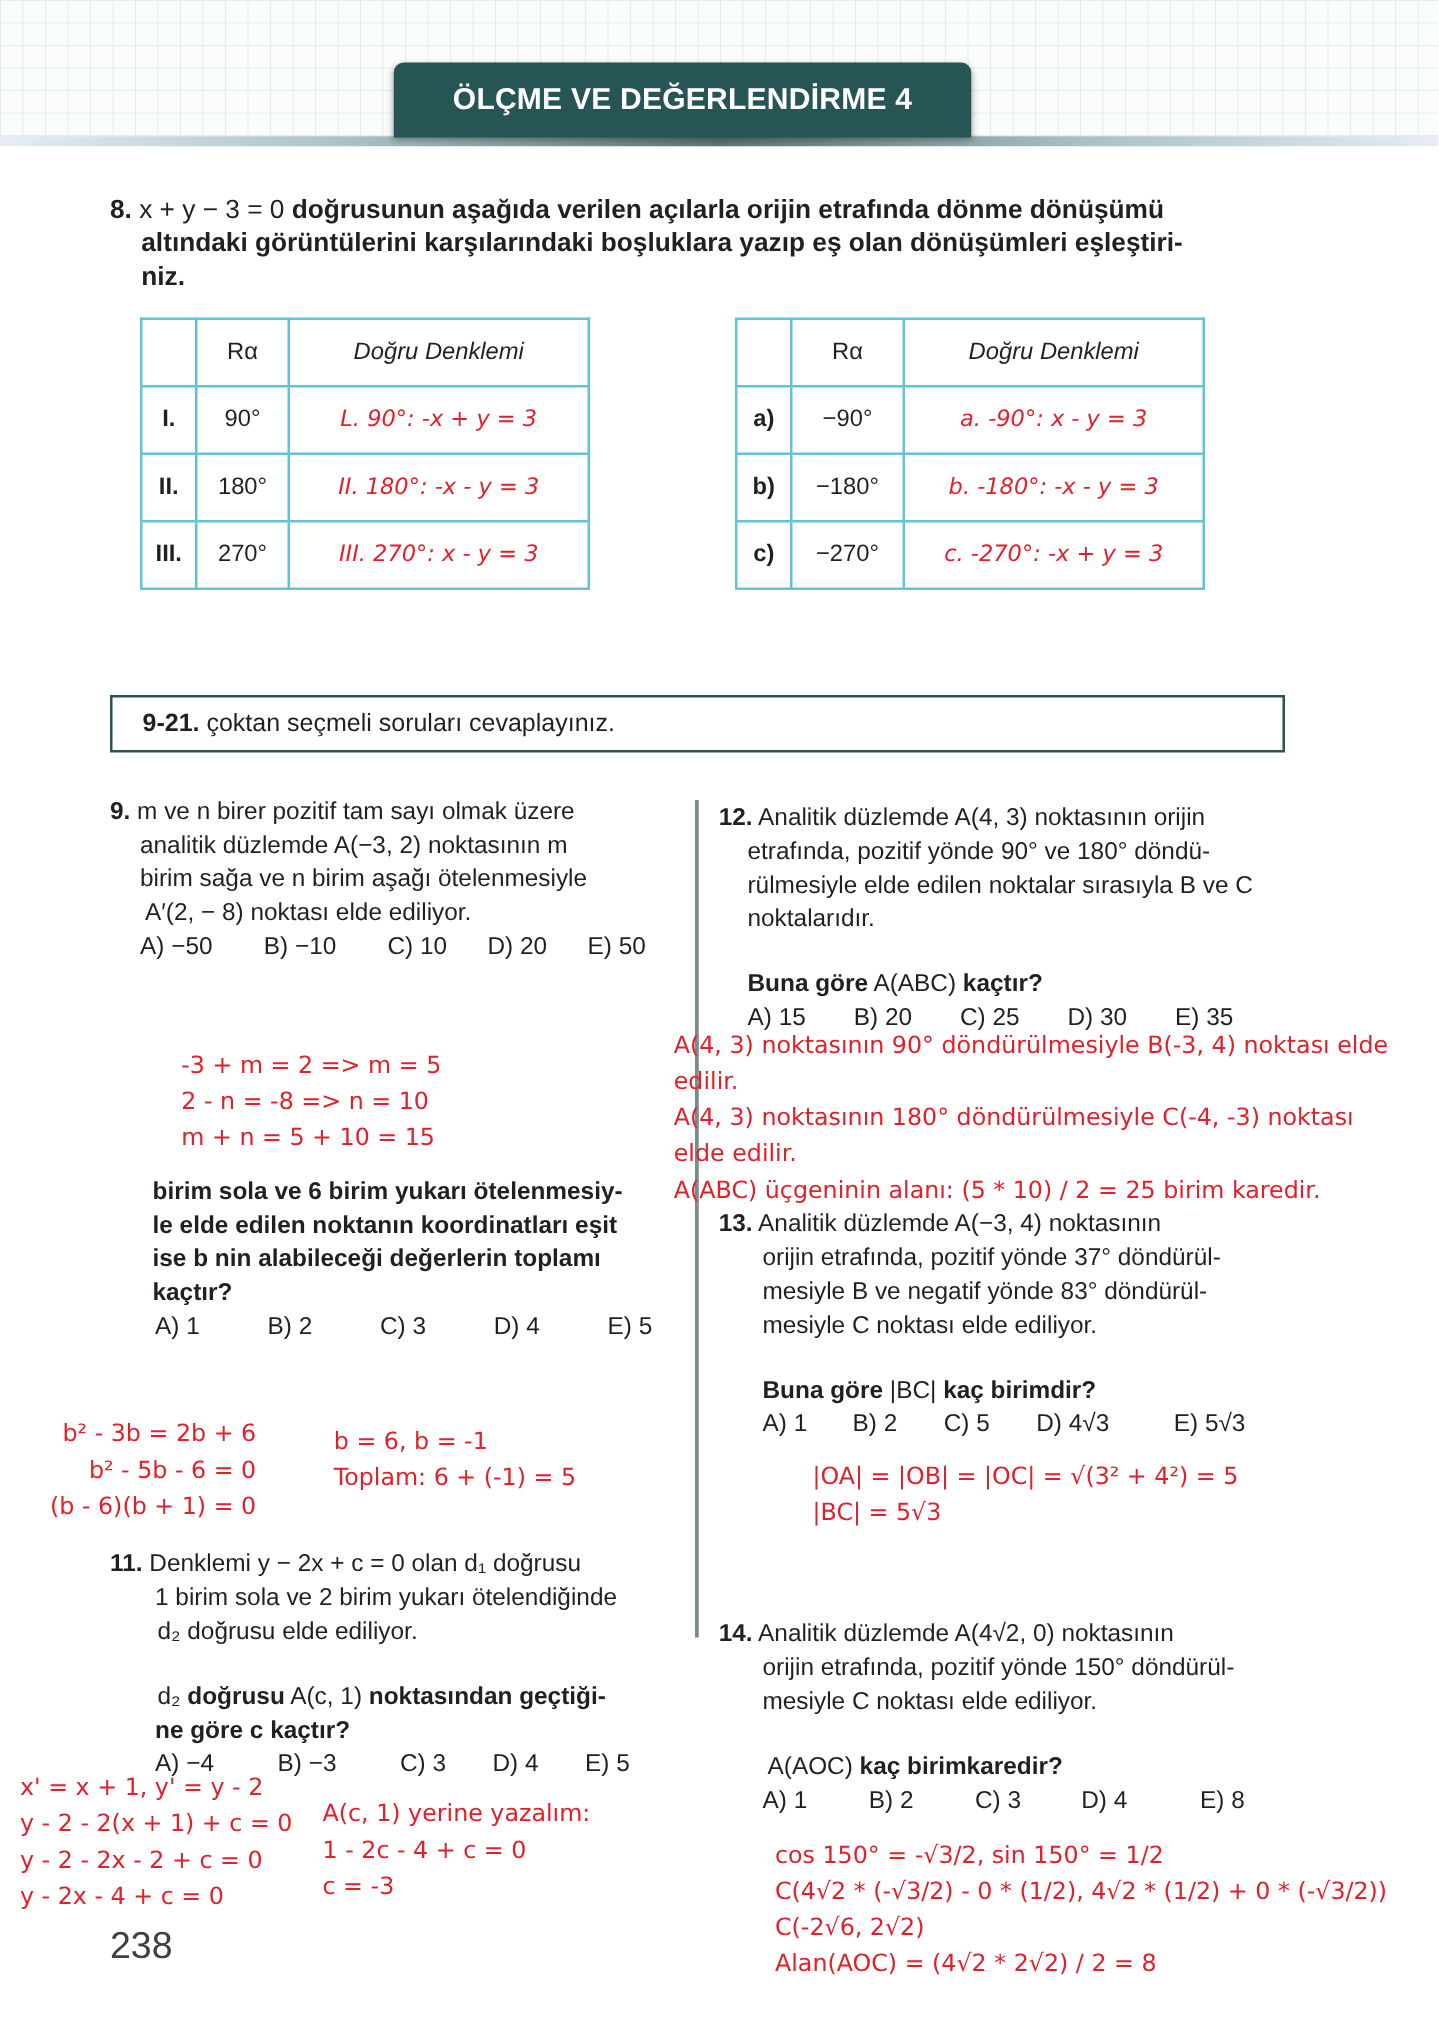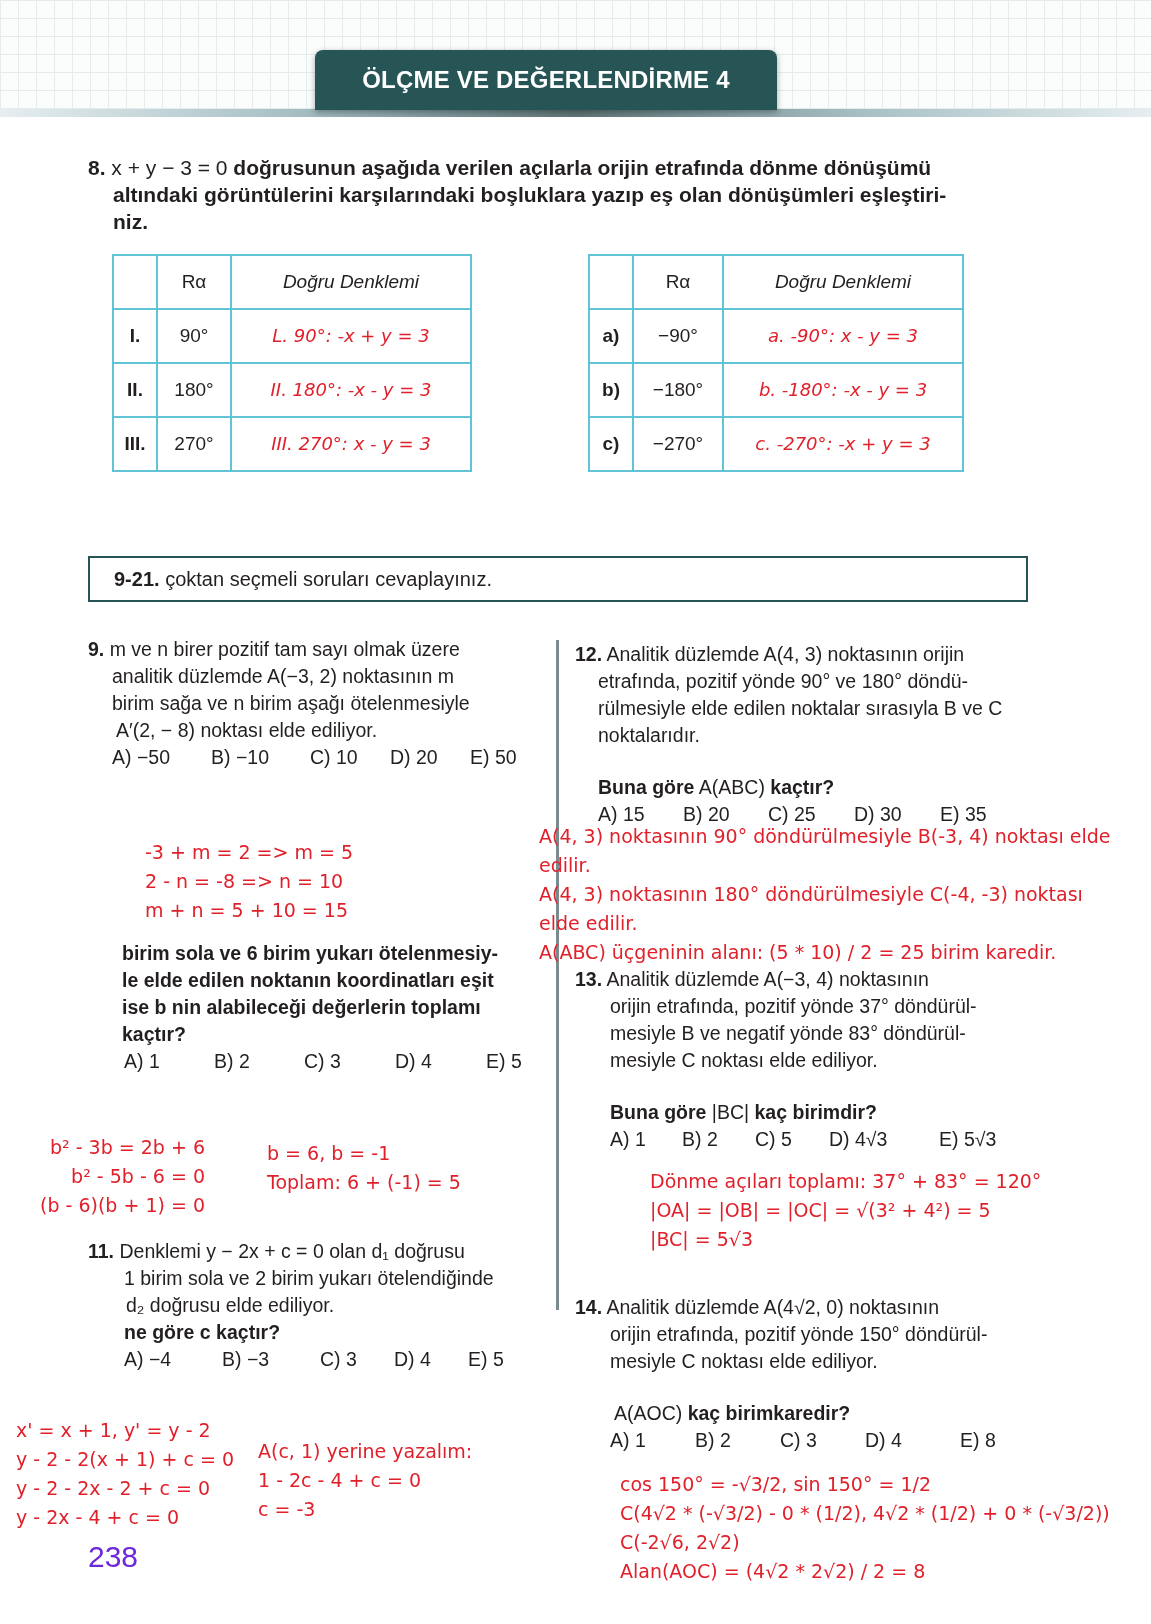--- a/index.html
+++ b/index.html
@@ -50,21 +50,21 @@
   .instr-box {
     position:absolute; left:88px; top:556px; width:940px; height:46px;
     border:2px solid #275556; box-sizing:border-box;
     display:flex; align-items:center; padding-left:24px;
     font-size:20px;
   }
   .divider { position:absolute; left:556px; top:640px; width:3px; height:670px; background:#7a8b8e; }
   .opts { display:flex; font-size:19.5px; }
   .opts span { display:inline-block; }
   .sol { font-size:19px; line-height:29px; }
-  .page-num { position:absolute; left:88px; top:1540px; font-size:30px; color:#6d28d9;text-align:right; }
+  .page-num { position:absolute; left:88px; top:1540px; font-size:30px; color:#404040;text-align:right; }
 </style>
 </head>
 <body>
 
 <div class="grid-bg"></div>
 <div class="header-band"></div>
 <div class="header-tab">
   <span>ÖLÇME VE DEĞERLENDİRME  4</span>
 </div>
 
@@ -172,20 +172,26 @@
 </div>
 <div class="abs red sol" style="left:267px; top:1139px;">
   <div>b = 6, b = -1</div>
   <div>Toplam: 6 + (-1) = 5</div>
 </div>
 
 <div class="abs q-text" style="left:88px; top:1238px; width:470px;">
   <div style="white-space:nowrap;"><span class="bold">11.</span> <span>Denklemi  y − 2x + c = 0  olan  d₁  doğrusu</span></div>
   <div style="padding-left:36px">1 birim sola ve 2 birim yukarı ötelendiğinde</div>
   <div style="padding-left:38px">d₂  doğrusu elde ediliyor.</div>
+  <div style="padding-left:38px; margin-top:25px; white-space:nowrap;">
+    <span>d₂</span>
+    <span class="bold">doğrusu</span>
+    <span>A(c, 1)</span>
+    <span class="bold">noktasından geçtiği-</span>
+  </div>
   <div class="bold" style="padding-left:36px">ne göre c kaçtır?</div>
   <div class="opts" style="padding-left:36px;">
     <span style="width:98px">A) −4</span>
     <span style="width:98px">B) −3</span>
     <span style="width:74px">C) 3</span>
     <span style="width:74px">D) 4</span>
     <span>E) 5</span>
   </div>
 </div>
 <div class="abs red sol" style="left:16px; top:1416px;">
@@ -238,21 +244,20 @@
   </div>
   <div class="opts" style="padding-left:35px;">
     <span style="width:72px">A) 1</span>
     <span style="width:73px">B) 2</span>
     <span style="width:74px">C) 5</span>
     <span style="width:110px">D) 4√3</span>
     <span>E) 5√3</span>
   </div>
 </div>
 <div class="abs red sol" style="left:650px; top:1167px; white-space:nowrap;">
-  <div>Dönme açıları toplamı: 37° + 83° = 120°</div>
   <div>|OA| = |OB| = |OC| = √(3² + 4²) = 5</div>
   <div>|BC| = 5√3</div>
 </div>
 
 <div class="abs q-text" style="left:575px; top:1294px; width:500px;">
   <div style="white-space:nowrap;"><span class="bold">14.</span> <span>Analitik düzlemde  A(4√2, 0)  noktasının</span></div>
   <div style="padding-left:35px; white-space:nowrap;">orijin etrafında, pozitif yönde  150°  döndürül-</div>
   <div style="padding-left:35px">mesiyle C noktası elde ediliyor.</div>
   <div style="padding-left:39px; margin-top:25px;">
     <span>A(AOC)</span>

